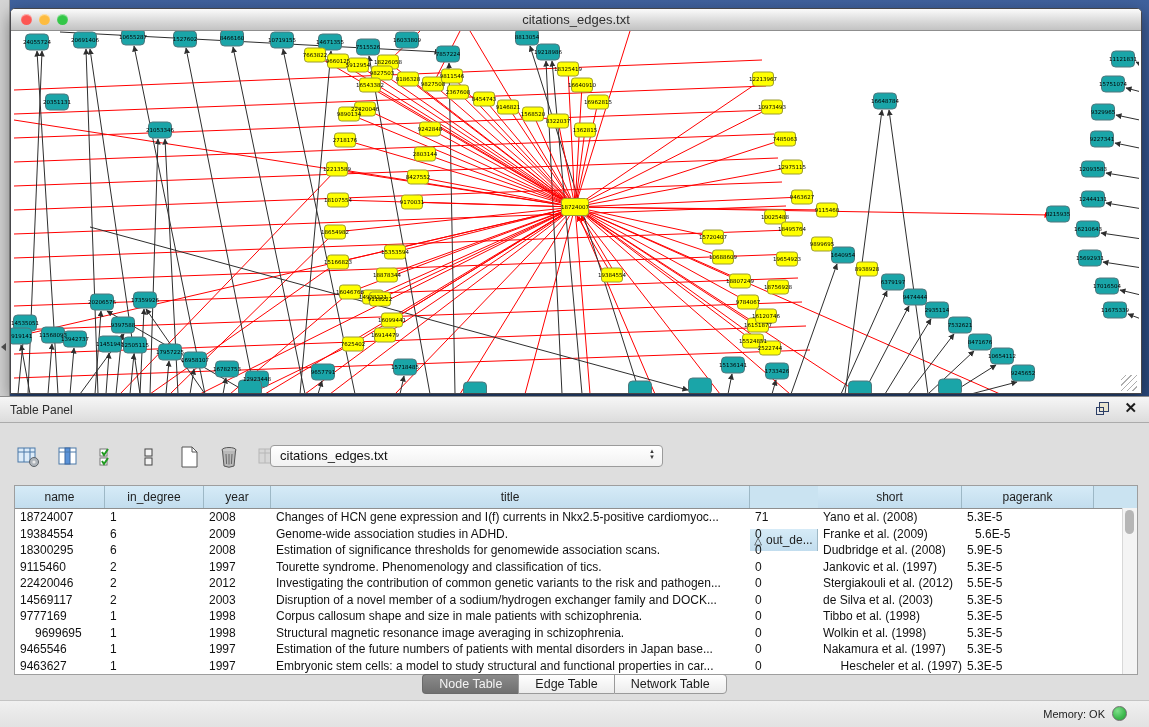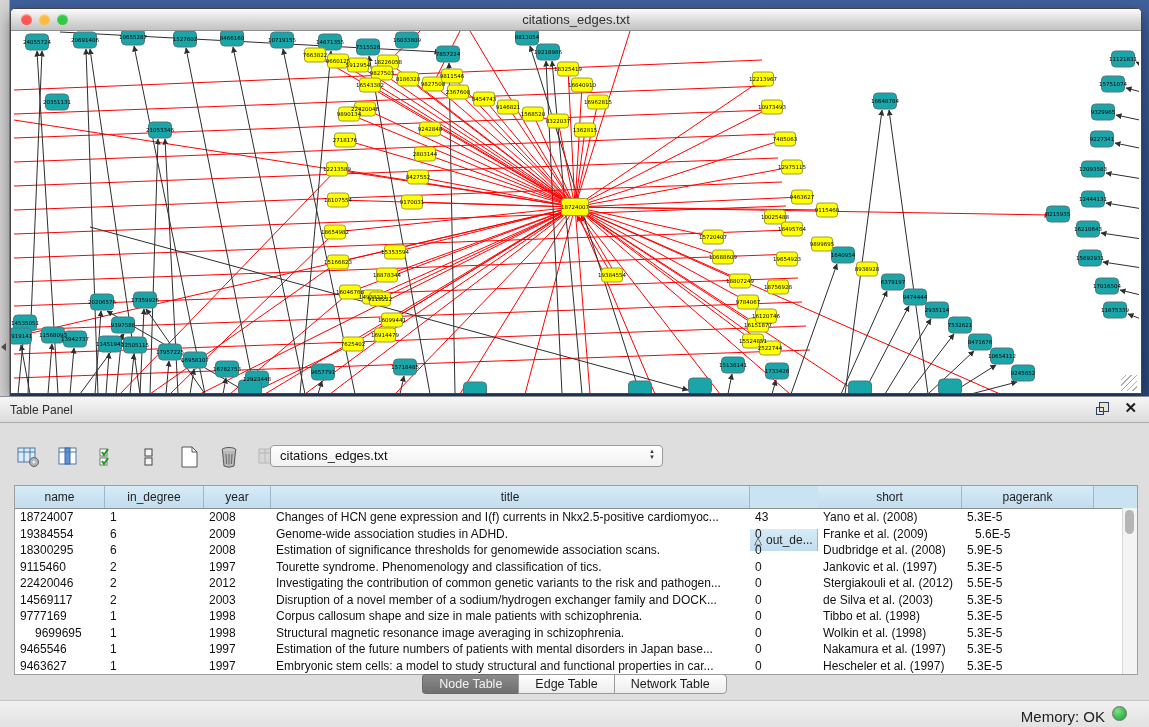--- a/index.html
+++ b/index.html
@@ -46,21 +46,21 @@
   .vscroll{position:absolute;right:0px;top:22px;bottom:0;width:14px;background:#f4f4f4;border-left:1px solid #d8d8d8;}
   .vscroll .thumb{position:absolute;left:2px;top:2px;width:9px;height:24px;border-radius:5px;background:#b6b6b6;}
   
   .tabs{position:absolute;left:0;top:251px;width:1149px;display:flex;justify-content:center;}
   .tab{font-family:"Liberation Sans",sans-serif;font-size:12.5px;padding:2px 16px;height:20px;border:1px solid #9a9a9a;background:linear-gradient(180deg,#ffffff,#ececec);color:#1b1b1b;margin:0;border-right-width:0;}
   .tab:first-child{border-radius:4px 0 0 4px;}
   .tab:last-child{border-radius:0 4px 4px 0;border-right-width:1px;}
   .tab.active{background:linear-gradient(180deg,#8b8b8b,#6f6f6f);color:#f4f4f4;border-color:#6a6a6a;}
   
   .status-bar{position:absolute;left:0;top:700px;width:1149px;height:27px;background:linear-gradient(180deg,#f0f0f0,#e2e2e2);border-top:1px solid #c4c4c4;box-sizing:border-box;}
-  .mem-label{position:absolute;right:44px;top:7px;font-size:15px;color:#222;}
+  .mem-label{position:absolute;right:44px;top:7px;font-size:11px;color:#222;}
   .mem-dot{position:absolute;right:22px;top:5px;width:15px;height:15px;border-radius:50%;background:radial-gradient(circle at 35% 30%,#7fe08a,#3cb94d 60%,#2e9e3e);border:1px solid #6e6e6e;box-sizing:border-box;}
 </style>
 </head>
 <body>
 <div class="desktop">
 
   <div class="blue-area"></div>
   <div class="left-strip">
     <div class="collapse-arrow"></div>
   </div>
@@ -547,21 +547,21 @@
           <div class="th" style="width: 68px; margin-top: 43px;"><span class="sort">△</span><span>out_de...</span></div>
           <div class="th" style="width: 144px;"><span>short</span></div>
           <div class="th" style="width: 132px;"><span>pagerank</span></div>
         </div>
       <div class="tbody">
           <div class="tr">
             <div class="td" style="width: 90px;">18724007</div>
             <div class="td" style="width: 99px;">1</div>
             <div class="td" style="width: 67px;">2008</div>
             <div class="td" style="width: 479px;">Changes of HCN gene expression and I(f) currents in Nkx2.5-positive cardiomyoc...</div>
-            <div class="td" style="width: 68px;">43</div>
+            <div class="td" style="width: 68px;">71</div>
             <div class="td" style="width: 144px;">Yano et al. (2008)</div>
             <div class="td" style="width: 132px;">5.3E-5</div>
           </div>
           <div class="tr">
             <div class="td" style="width: 90px;">19384554</div>
             <div class="td" style="width: 99px;">6</div>
             <div class="td" style="width: 67px;">2009</div>
             <div class="td" style="width: 479px;">Genome-wide association studies in ADHD.</div>
             <div class="td" style="width: 68px;">0</div>
             <div class="td" style="width: 144px;">Franke et al. (2009)</div>
@@ -629,21 +629,21 @@
             <div class="td" style="width: 68px;">0</div>
             <div class="td" style="width: 144px;">Nakamura et al. (1997)</div>
             <div class="td" style="width: 132px;">5.3E-5</div>
           </div>
           <div class="tr">
             <div class="td" style="width: 90px;">9463627</div>
             <div class="td" style="width: 99px;">1</div>
             <div class="td" style="width: 67px;">1997</div>
             <div class="td" style="width: 479px;">Embryonic stem cells: a model to study structural and functional properties in car...</div>
             <div class="td" style="width: 68px;">0</div>
-            <div class="td" style="width: 144px;">Hescheler et al. (1997)</div>
+            <div class="td" style="width: 144px; text-align: right;">Hescheler et al. (1997)</div>
             <div class="td" style="width: 132px;">5.3E-5</div>
           </div>
         </div>
       <div class="vscroll">
           <div class="thumb"></div>
         </div>
     </div>
 
     <div class="tabs">
         <button class="tab active">Node Table</button>

